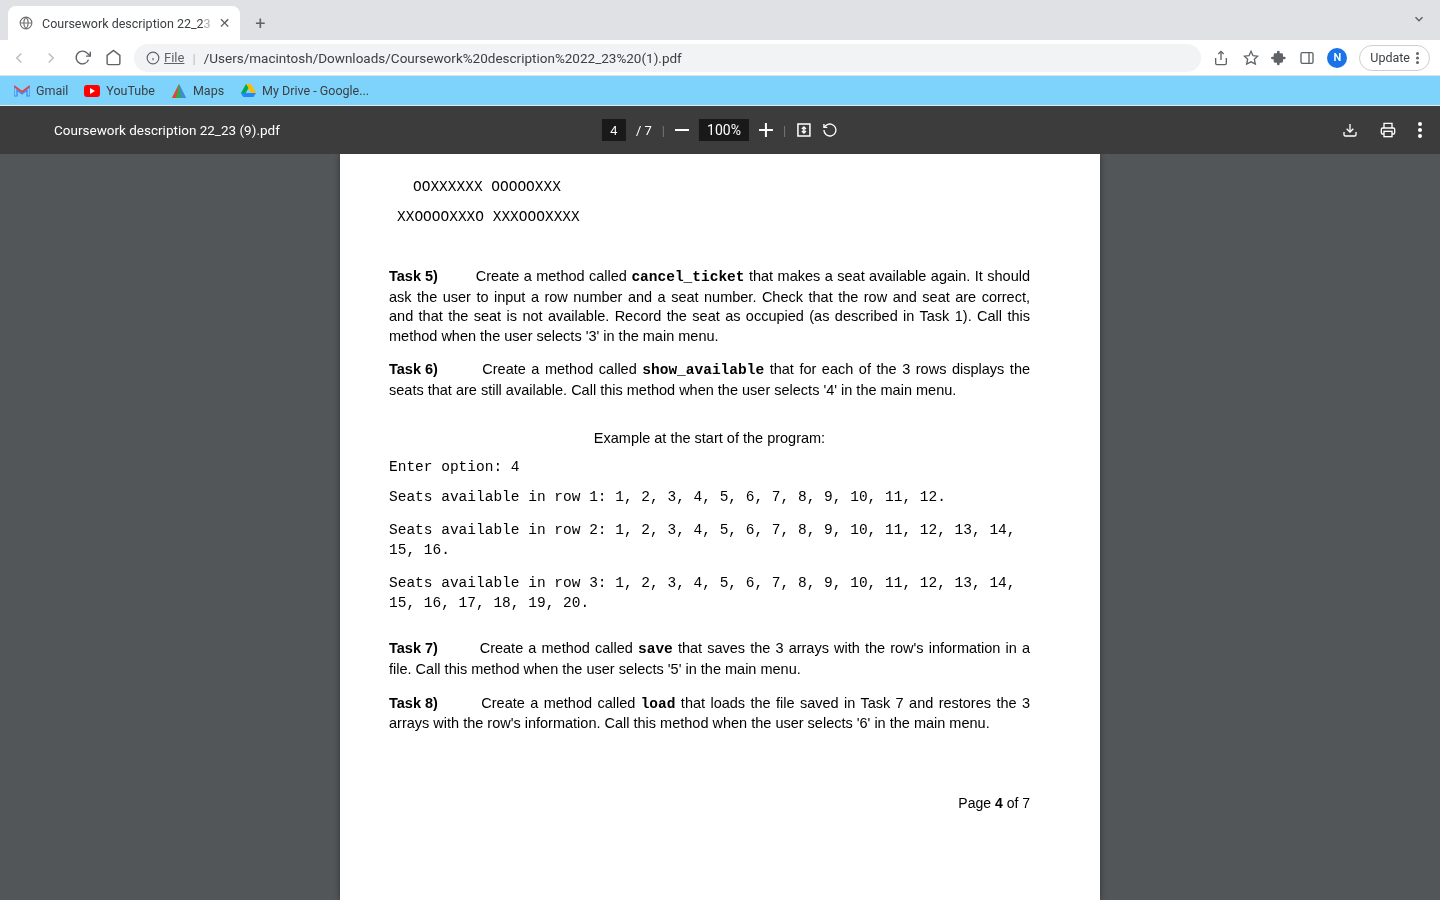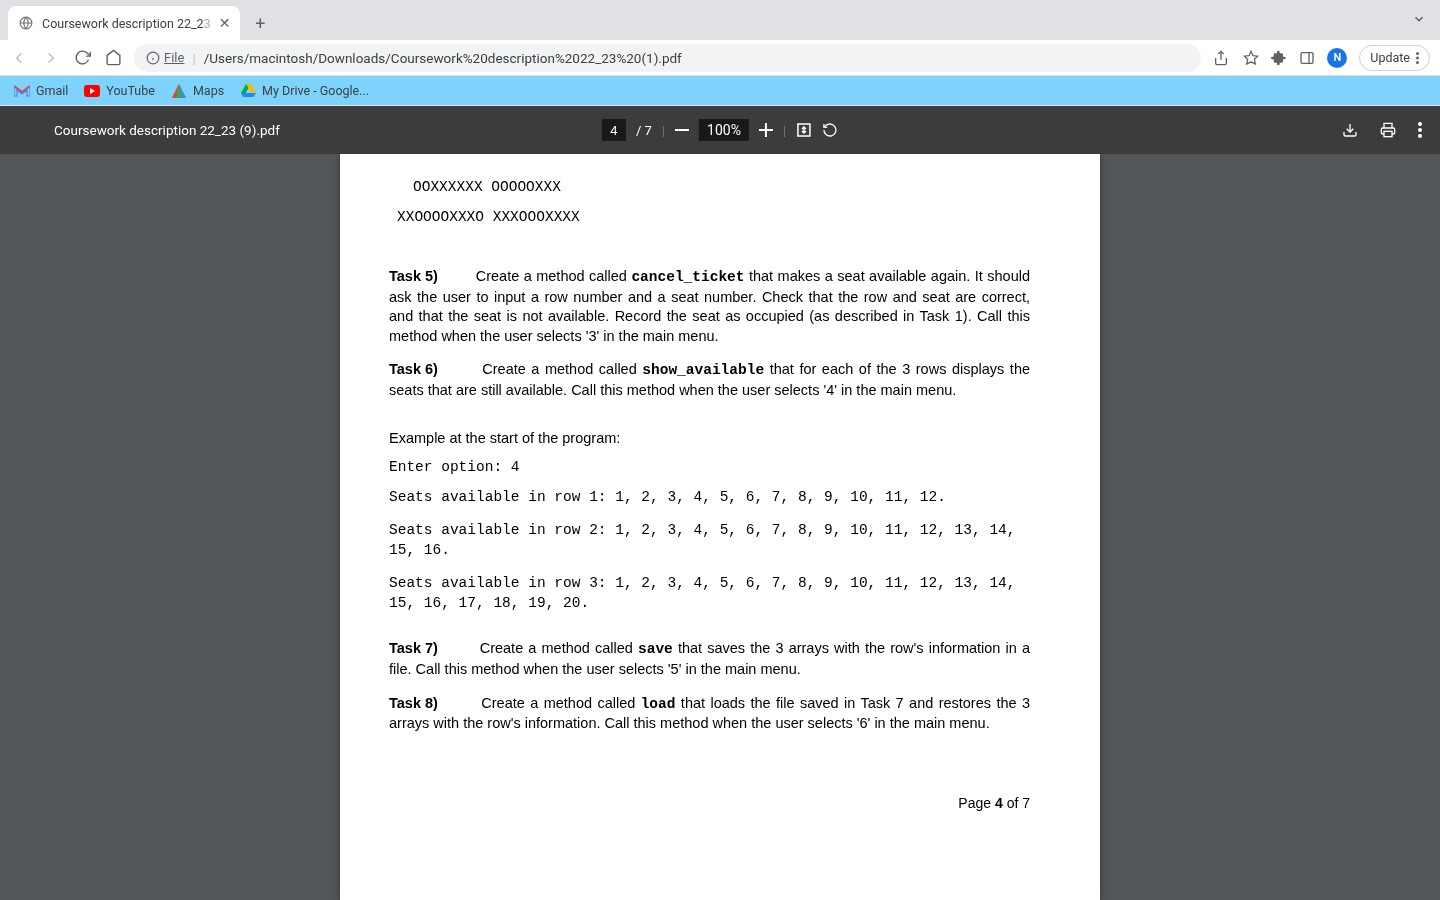--- a/index.html
+++ b/index.html
@@ -47,21 +47,21 @@
   .icon-btn { display: inline-flex; align-items: center; justify-content: center; cursor: pointer; }
 
   
   .viewer { background: #525659; height: calc(900px - 40px - 36px - 30px - 48px); overflow: hidden; display: flex; justify-content: center; }
   .page { background: #fff; width: 760px; margin-top: 0; padding: 24px 70px 40px 49px; font-family: Arial, sans-serif; color: #000; font-size: 14.5px; line-height: 1.35; position: relative; box-shadow: 0 0 6px rgba(0,0,0,0.4); min-height: 100%; }
   .mono { font-family: "Courier New", Courier, monospace; white-space: pre; }
   .monoinline { font-family: "Courier New", Courier, monospace; font-weight: bold; }
   .task { margin-top: 14px; text-align: justify; }
   .task .label { font-weight: bold; display: inline-block; min-width: 60px; }
   .task p { margin-left: 24px; text-align: justify; }
-  .example-heading { margin-top: 28px; }
+  .example-heading { margin-top: 28px; text-align: center; }
   .seat-lines { margin: 10px 0; }
   .seat-lines div { margin-bottom: 6px; }
   .footer { text-align: right; margin-top: 60px; font-size: 14px; }
 
   svg { display: block; }
 </style>
 </head>
 <body>
 
 <div class="tabstrip">

